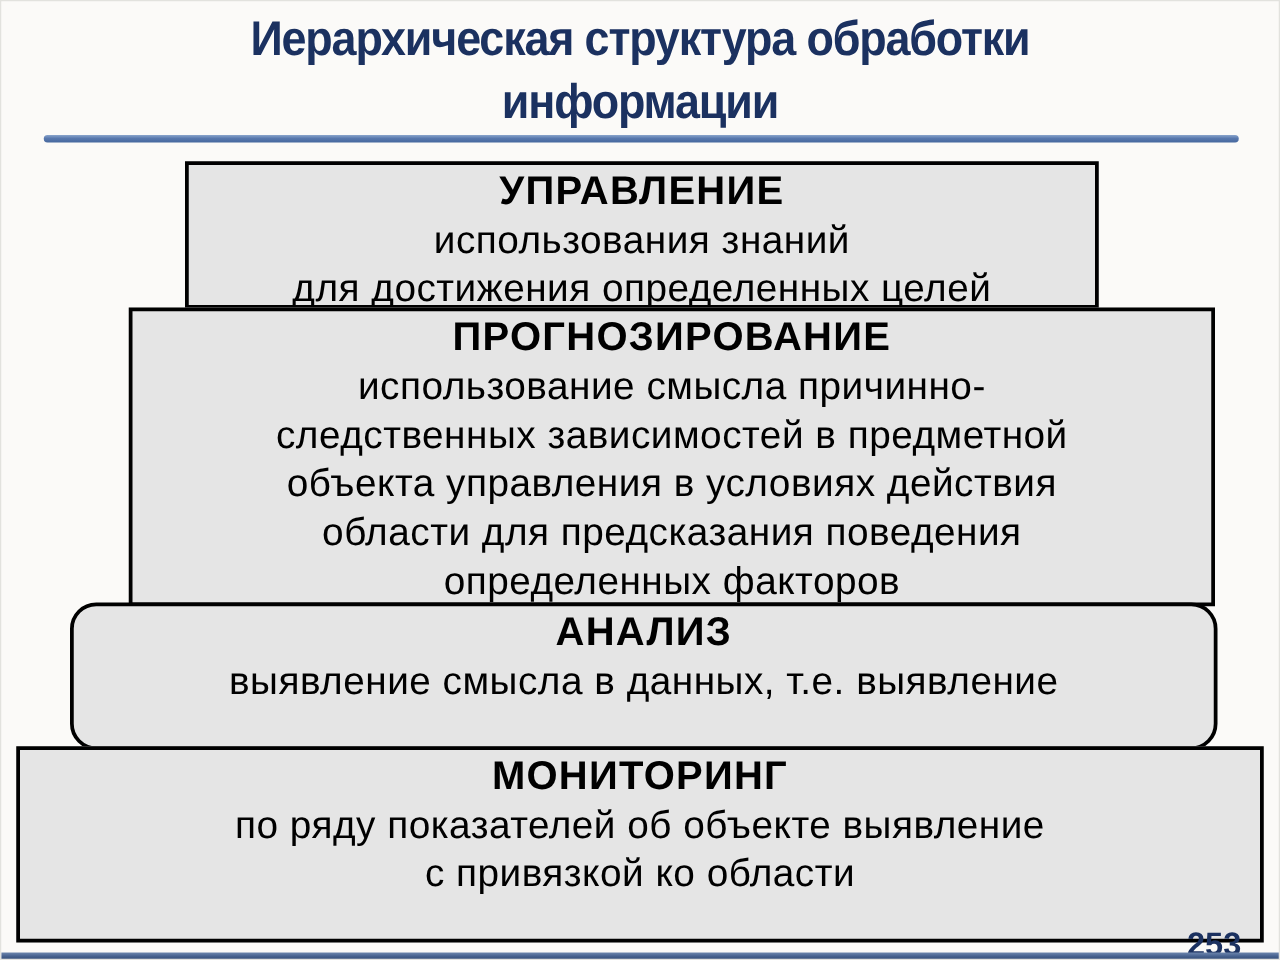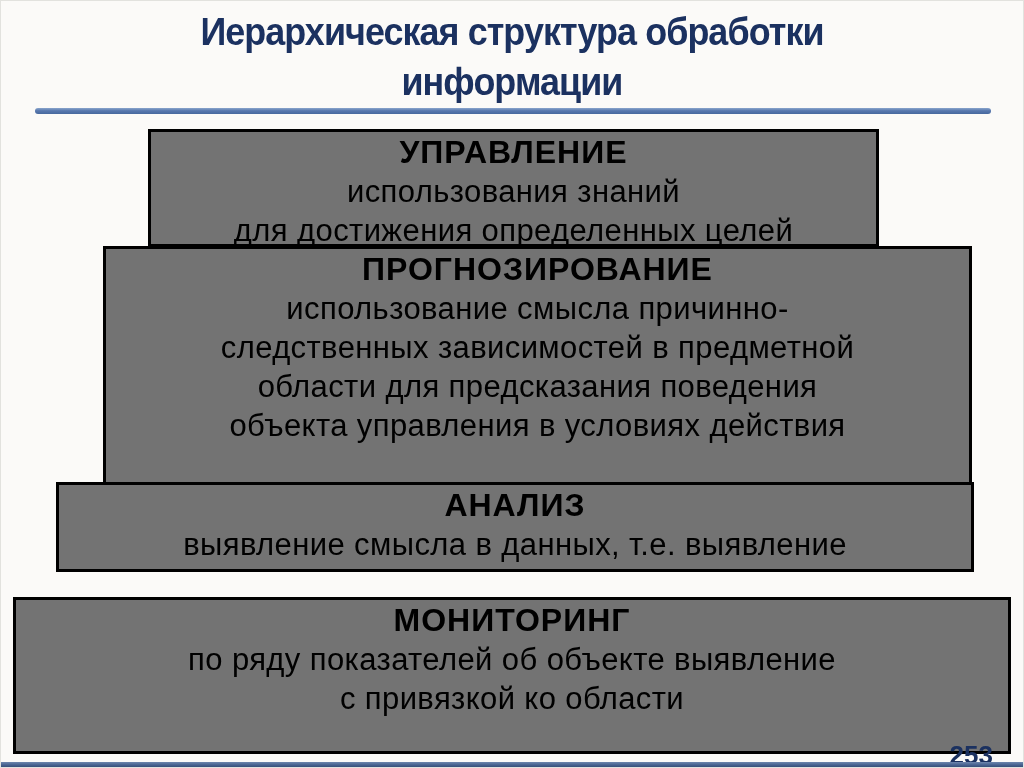--- a/index.html
+++ b/index.html
@@ -38,37 +38,37 @@
     width: 956px;
     top: 107px;
     height: 6px;
     background: linear-gradient(#8aa5cc, #5878ae 45%, #46689e);
     border-radius: 3px;
   }
 
   
   .pyr-box {
     position: absolute;
-    background: #737373;
+    background: #e5e5e5;
     border: 3px solid #000000;
     text-align: center;
     color: #000000;
     font-size: 31px;
     line-height: 39px;
     letter-spacing: 0.4px;
     padding-top: 1px;
   }
   .pyr-box .hdr {
     font-weight: 700;
     font-size: 32px;
     letter-spacing: 1px;
   }
   .lvl1 { left: 147px; top: 128px; width: 731px; height: 118px; z-index: 1; }
   .lvl2 { left: 102px; top: 245px; width: 869px; height: 239px; z-index: 2; }
-  .lvl3 { left:  55px; top: 481px; width: 918px; height: 90px; z-index: 3; }
+  .lvl3 { left:  55px; top: 481px; width: 918px; height: 118px; z-index: 3; border-radius: 21px; }
   .lvl4 { left:  12px; top: 596px; width: 998px; height: 157px; z-index: 4; }
 
   
   .page-number {
     position: absolute;
     top: 711px;
     right: 30px;
     z-index: 5;
     color: #1b3160;
     font-weight: 700;
@@ -102,22 +102,23 @@
   <div class="pyr-box lvl1">
     <div class="hdr">УПРАВЛЕНИЕ</div>
     <div>использования знаний</div>
     <div>для достижения определенных целей</div>
   </div>
 
   <div class="pyr-box lvl2">
     <div class="hdr">ПРОГНОЗИРОВАНИЕ</div>
     <div>использование смысла причинно-</div>
     <div>следственных зависимостей в предметной</div>
+    <div>объекта управления в условиях действия</div>
     <div>области для предсказания поведения</div>
-    <div>объекта управления в условиях действия</div>
+    <div>определенных факторов</div>
   </div>
 
   <div class="pyr-box lvl3">
     <div class="hdr">АНАЛИЗ</div>
     <div>выявление смысла в данных, т.е. выявление</div>
   </div>
 
   <div class="pyr-box lvl4">
     <div class="hdr">МОНИТОРИНГ</div>
     <div>по ряду показателей об объекте выявление</div>

